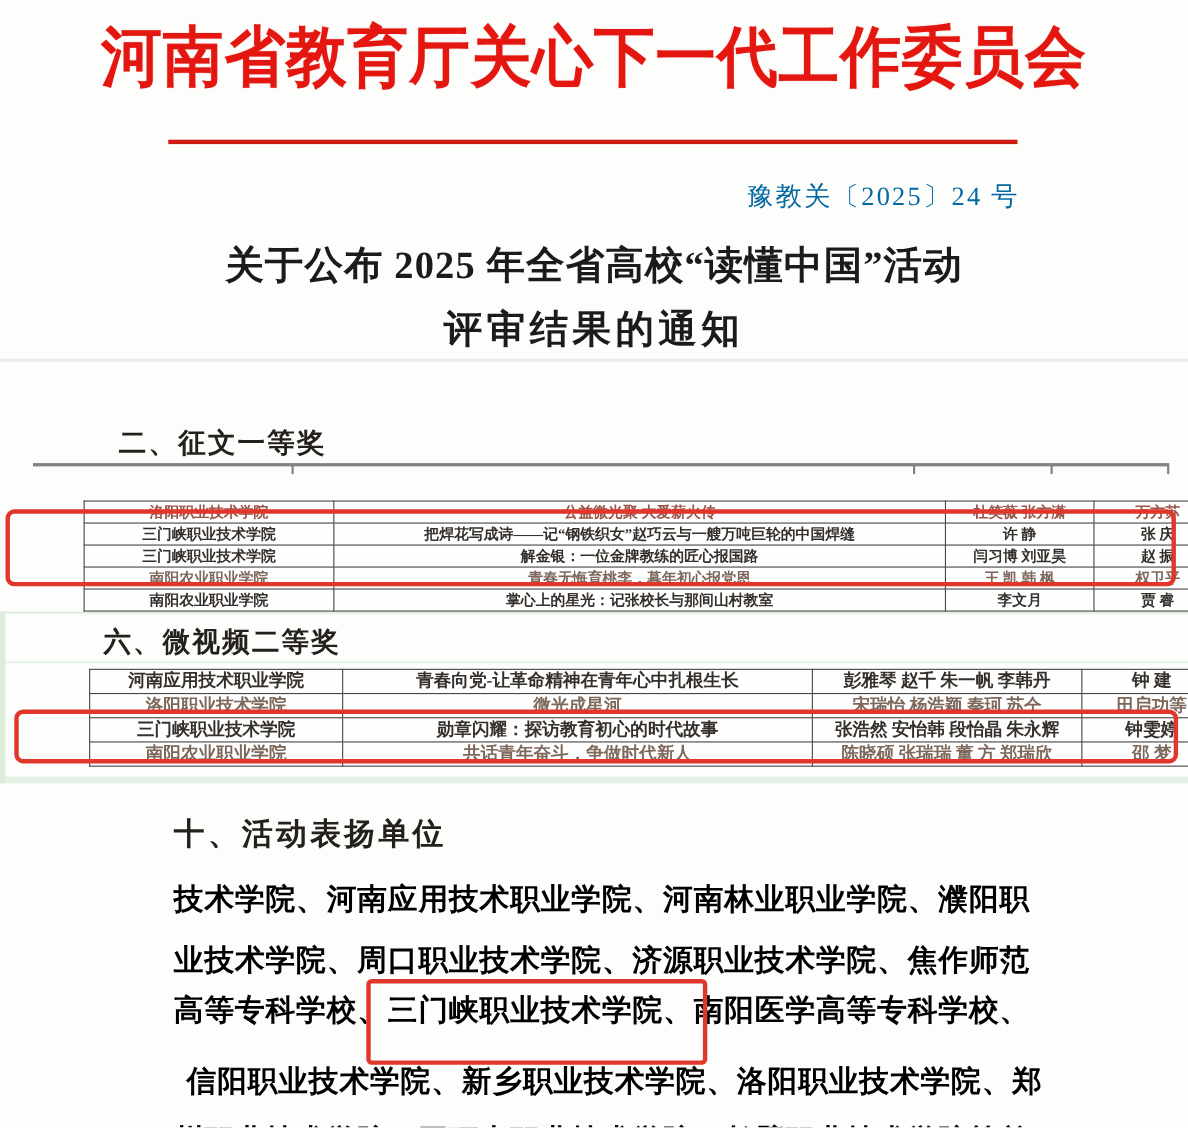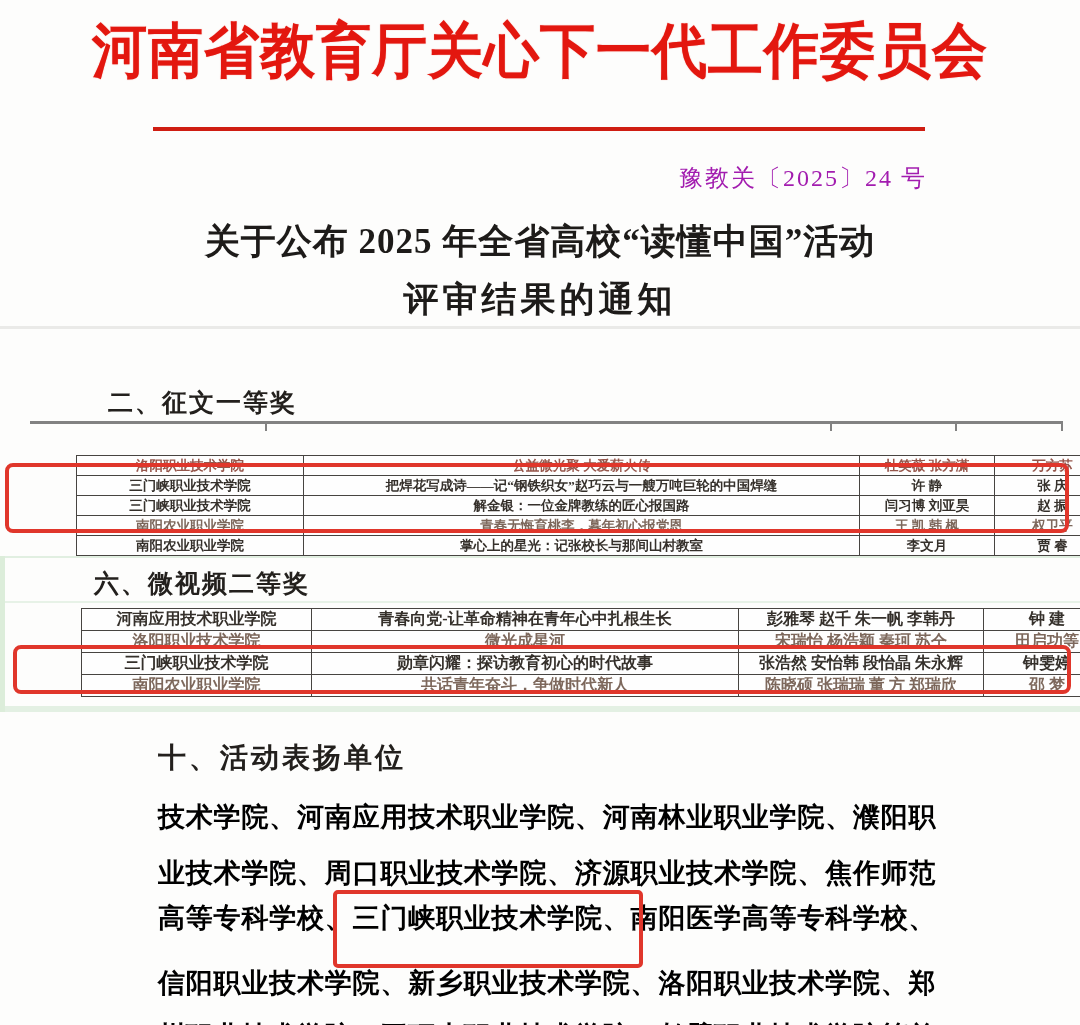--- a/index.html
+++ b/index.html
@@ -11,21 +11,21 @@
   }
   
   .letterhead{
     position:absolute;top:12px;left:0;width:1080px;text-align:center;
     font-size:55px;font-weight:900;color:#e3170f;letter-spacing:1px;
     transform:scaleY(1.08);transform-origin:top;
     text-shadow:0 0 1px rgba(227,23,15,.55);
     white-space:nowrap;
   }
   .red-rule{position:absolute;left:153px;top:127px;width:772px;height:4px;background:#cf1d12;}
-  .doc-number{position:absolute;left:679px;top:162px;font-size:24px;letter-spacing:2px;color:#a21caf;white-space:nowrap;}
+  .doc-number{position:absolute;left:679px;top:162px;font-size:24px;letter-spacing:2px;color:#0369a1;white-space:nowrap;}
   .doc-title{position:absolute;left:0;width:1080px;text-align:center;font-weight:700;color:#1d1b19;white-space:nowrap;}
   .doc-title.l1{top:218px;font-size:35px;letter-spacing:1px;}
   .doc-title.l2{top:276px;font-size:35px;letter-spacing:4px;}
   
   .seam{position:absolute;left:0;width:1080px;}
   .seam-1{top:326px;height:3px;background:#eaeae8;}
   .seam-ga{top:556px;height:2px;background:#e1efe1;}
   .seam-gb{top:601px;height:2px;background:#e7f2e7;}
   .seam-gc{top:706px;height:6px;background:#e3f0e3;}
   .left-sliver{position:absolute;left:0;top:556px;width:5px;height:156px;background:#dcedda;}
@@ -62,21 +62,21 @@
   .hl-box{position:absolute;border:4px solid #e0362b;border-radius:8px;background:transparent;}
   .hl-1{left:5px;top:463px;width:1056px;height:62px;}
   .hl-2{left:13px;top:645px;width:1050px;height:41px;}
   .hl-3{left:333px;top:890px;width:302px;height:70px;border-radius:5px;}
   
   .para-line{
     position:absolute;left:158px;width:790px;
     font-size:27px;font-weight:600;letter-spacing:0.8px;color:#000000;
     white-space:nowrap;
   }
-  .pl1{top:799px;} .pl2{top:855px;} .pl3{top:900px;} .pl4{top:965px;} .pl5{top:1018px;}
+  .pl1{top:799px;} .pl2{top:855px;} .pl3{top:900px;} .pl4{top:965px;text-align:right;} .pl5{top:1018px;}
 </style>
 </head>
 <body>
 
 <div class="page">
 
   <div class="letterhead">河南省教育厅关心下一代工作委员会</div>
   <div class="red-rule"></div>
 
   <div class="doc-number">豫教关〔2025〕24 号</div>

